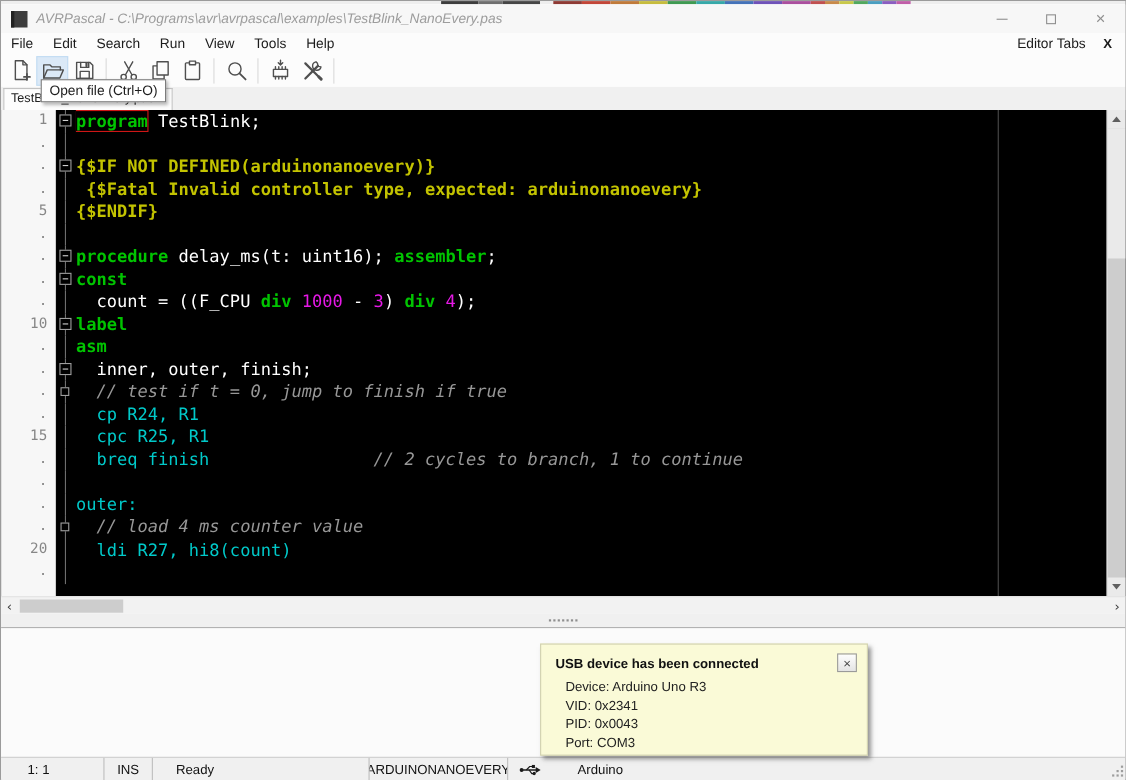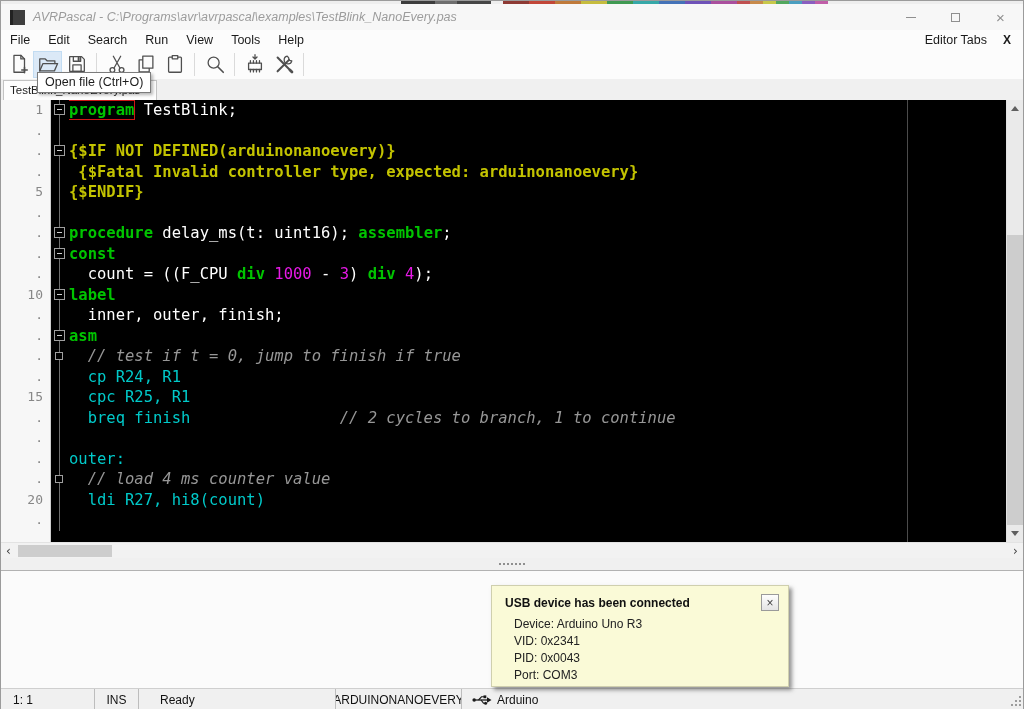--- a/index.html
+++ b/index.html
@@ -107,21 +107,21 @@
   .notif-line { font-size:12px; color:#222; line-height:17px; white-space:nowrap; }
   .notif-close { position:absolute; top:8px; right:9px; width:18px; height:17px; border:1px solid #9a9a9a;
                  background:linear-gradient(#fdfdfd,#e4e4e4); display:flex; align-items:center; justify-content:center;
                  font-size:12px; color:#444; }
 
   
   .statusbar { position:absolute; top:687px; left:0; right:0; height:22px; background:#f0f0f0;
                border-top:1px solid #cfcfcf; display:flex; align-items:stretch; font-size:12px; color:#111; }
   .sb-cell { display:flex; align-items:center; border-right:1px solid #bdbdbd; white-space:nowrap; overflow:hidden; }
   .sb-cell.center { justify-content:center; }
-  .sb-cell.last { border-right:none; flex:1 1 auto; }
+  .sb-cell.last { border-right:none; flex:1 1 auto;gap:28px; }
   .sb-icon { margin-right:5px; display:flex; align-items:center; }
   .resize-grip { position:absolute; right:2px; bottom:2px; width:12px; height:12px; }
   .resize-grip i { position:absolute; width:2px; height:2px; background:#9d9d9d; }
 </style>
 </head>
 <body>
 
 <div class="window">
 
   <div class="deco-strip">
@@ -368,22 +368,22 @@
         <div class="code-line"><span class="tk-kwbox">program</span><span class="tk-txt"> TestBlink;</span></div>
         <div class="code-line"></div>
         <div class="code-line"><span class="tk-dir">{$IF NOT DEFINED(arduinonanoevery)}</span></div>
         <div class="code-line"><span class="tk-dir"> {$Fatal Invalid controller type, expected: arduinonanoevery}</span></div>
         <div class="code-line"><span class="tk-dir">{$ENDIF}</span></div>
         <div class="code-line"></div>
         <div class="code-line"><span class="tk-kw">procedure</span><span class="tk-txt"> delay_ms(t: uint16); </span><span class="tk-kw">assembler</span><span class="tk-txt">;</span></div>
         <div class="code-line"><span class="tk-kw">const</span></div>
         <div class="code-line"><span class="tk-txt">  count = ((F_CPU </span><span class="tk-kw">div</span><span class="tk-txt"> </span><span class="tk-num">1000</span><span class="tk-txt"> - </span><span class="tk-num">3</span><span class="tk-txt">) </span><span class="tk-kw">div</span><span class="tk-txt"> </span><span class="tk-num">4</span><span class="tk-txt">);</span></div>
         <div class="code-line"><span class="tk-kw">label</span></div>
+        <div class="code-line"><span class="tk-kw">asm</span></div>
         <div class="code-line"><span class="tk-txt">  inner, outer, finish;</span></div>
-        <div class="code-line"><span class="tk-kw">asm</span></div>
         <div class="code-line"><span class="tk-cmt">  // test if t = 0, jump to finish if true</span></div>
         <div class="code-line"><span class="tk-asm">  cp R24, R1</span></div>
         <div class="code-line"><span class="tk-asm">  cpc R25, R1</span></div>
         <div class="code-line"><span class="tk-asm">  breq finish</span><span class="tk-cmt">                // 2 cycles to branch, 1 to continue</span></div>
         <div class="code-line"></div>
         <div class="code-line"><span class="tk-asm">outer:</span></div>
         <div class="code-line"><span class="tk-cmt">  // load 4 ms counter value</span></div>
         <div class="code-line"><span class="tk-asm">  ldi R27, hi8(count)</span></div>
       </div>
     <div class="margin-line"></div>
@@ -421,21 +421,21 @@
     <div class="notif-lines">
         <div class="notif-line">Device: Arduino Uno R3</div>
         <div class="notif-line">VID: 0x2341</div>
         <div class="notif-line">PID: 0x0043</div>
         <div class="notif-line">Port: COM3</div>
       </div>
     <div class="notif-close">×</div>
   </div>
 
   <div class="statusbar">
-      <div class="sb-cell" style="width: 94px; padding-left: 12px;">
+      <div class="sb-cell" style="width: 94px; padding-left: 24px;">
         <span>1: 1</span>
       </div>
       <div class="sb-cell center" style="width: 44px;">
         <span>INS</span>
       </div>
       <div class="sb-cell" style="width: 197px; padding-left: 21px;">
         <span>Ready</span>
       </div>
       <div class="sb-cell center" style="width: 126px;">
         <span>ARDUINONANOEVERY</span>

